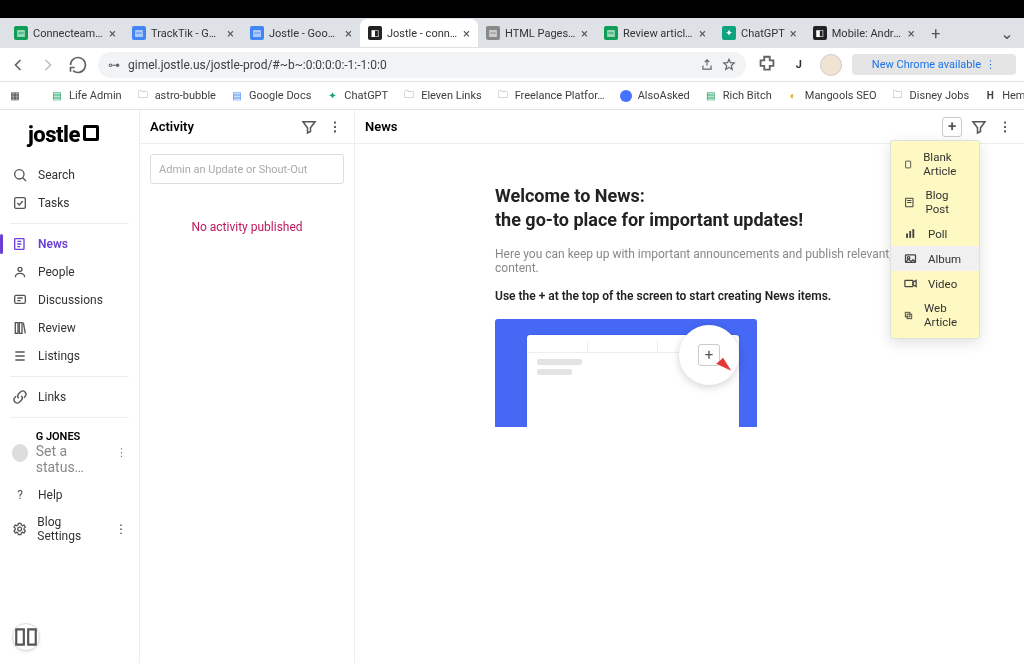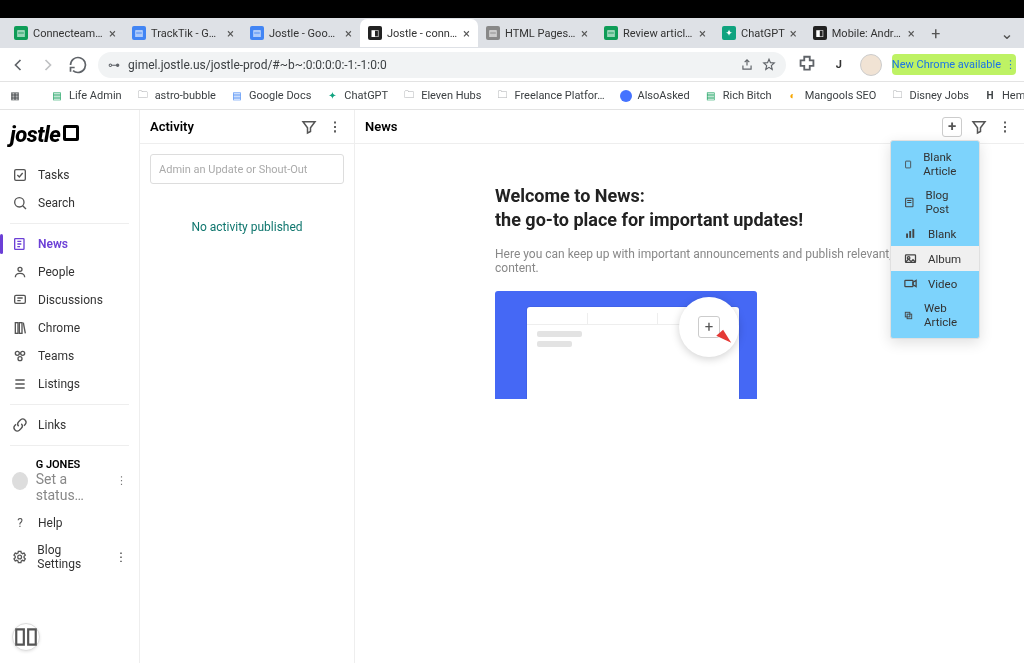--- a/index.html
+++ b/index.html
@@ -20,77 +20,77 @@
 .tabstrip .dd { width: 22px; text-align: center; color: #555; }
 
 
 .addrrow { height: 34px; background: #fff; border-bottom: 1px solid #e3e3e3; display: flex; align-items: center; padding: 0 8px; gap: 10px; }
 .navbtn { width: 20px; height: 20px; display: flex; align-items: center; justify-content: center; color: #5f6368; cursor: pointer; }
 .addrbar { flex: 1; height: 26px; background: #f1f3f4; border-radius: 13px; display: flex; align-items: center; padding: 0 10px; gap: 8px; font-size: 12px; color: #3c4043; }
 .addrbar .urlicon { color: #5f6368; font-size: 12px; }
 .addrbar .urltext { flex: 1; white-space: nowrap; overflow: hidden; }
 .addrright { display: flex; align-items: center; gap: 10px; }
 .iconbtn { width: 22px; height: 22px; display: flex; align-items: center; justify-content: center; color: #5f6368; cursor: pointer; }
-.chrome-pill { background: #bef264; color: #1a73e8; font-size: 11px; padding: 4px 0; border-radius: 4px; display: flex; align-items: center; gap: 4px; cursor: pointer; }
+.chrome-pill { background: #e5e5e5; color: #1a73e8; font-size: 11px; padding: 4px 20px; border-radius: 4px; display: flex; align-items: center; gap: 4px; cursor: pointer; }
 .avatar-small { width: 22px; height: 22px; border-radius: 50%; background: #f1e3d4; border: 1px solid #ccc; }
 
 
 .bmbar { height: 28px; background: #fff; border-bottom: 1px solid #e3e3e3; display: flex; align-items: center; padding: 0 8px; gap: 14px; font-size: 11px; color: #3c4043; }
 .bm { display: flex; align-items: center; gap: 5px; cursor: pointer; white-space: nowrap; }
 .bm .bicon { width: 14px; height: 14px; display: flex; align-items: center; justify-content: center; font-size: 10px; }
 .bmbar .bmspacer { flex: 1; }
 
 
 .app { flex: 1; display: flex; overflow: hidden; background: #fff; }
 
 
 .sidebar { width: 140px; border-right: 1px solid #eee; display: flex; flex-direction: column; padding-top: 8px; position: relative; }
-.logo { font-size: 22px; font-weight: 800; padding: 4px 14px 14px 10px; letter-spacing: -0.5px; display:flex; align-items:center; font-style: italic;}
+.logo { font-size: 22px; font-weight: 800; padding: 4px 14px 14px 28px; letter-spacing: -0.5px; display:flex; align-items:center; }
 .logo .sq { width: 16px; height: 16px; border: 3px solid #000; margin-left: 3px; border-radius: 2px; transform: translateY(-2px); }
 .navitem { display: flex; align-items: center; gap: 10px; padding: 6px 12px; font-size: 12px; color: #333; cursor: pointer; position: relative; }
 .navitem.active { color: #6b3fd6; font-weight: 600; }
 .navitem.active::before { content: ""; position: absolute; left: 0; top: 4px; bottom: 4px; width: 3px; background: #6b3fd6; border-radius: 2px; }
 .navitem .nicon { width: 16px; height: 16px; display: flex; align-items: center; justify-content: center; color: #555; }
 .navitem.active .nicon { color: #6b3fd6; }
 .navdivider { height: 1px; background: #eee; margin: 6px 10px; }
 .userrow { display: flex; align-items: center; padding: 6px 12px; gap: 8px; font-size: 11px; cursor: pointer; }
 .userrow .uicon { width: 18px; height: 18px; border-radius: 50%; background: #ddd; }
 .userrow .uname { font-weight: 600; font-size: 11px; }
 .userrow .ustatus { font-size: 14px; color: #888; }
 .userrow .umore { margin-left: auto; color: #777; }
 .readerbtn { position: absolute; bottom: 12px; left: 12px; width: 28px; height: 28px; border-radius: 50%; background: #fff; border: 1px solid #ddd; display: flex; align-items: center; justify-content: center; box-shadow: 0 1px 3px rgba(0,0,0,.1); cursor: pointer; }
 
 
 .activitycol { width: 215px; border-right: 1px solid #eee; display: flex; flex-direction: column; }
 .colheader { height: 34px; border-bottom: 1px solid #eee; display: flex; align-items: center; padding: 0 10px; font-size: 13px; font-weight: 600; gap: 8px; }
 .colheader .chspacer { flex: 1; }
 .colheader .chicon { width: 18px; height: 18px; display: flex; align-items: center; justify-content: center; color: #555; cursor: pointer; }
 .shoutbox { margin: 10px; height: 30px; border: 1px solid #ddd; border-radius: 3px; display: flex; align-items: center; padding: 0 8px; font-size: 11px; color: #aaa; cursor: text; }
-.noactivity { text-align: center; font-size: 12px; color: #0f766e; margin-top: 26px; }
+.noactivity { text-align: center; font-size: 12px; color: #be185d; margin-top: 26px; }
 
 
 .maincol { flex: 1; display: flex; flex-direction: column; position: relative; }
 .maincontent { flex: 1; padding: 40px 40px 0 140px; overflow: hidden; }
 .welcome-h1 { font-size: 18px; font-weight: 700; color: #222; line-height: 1.35; }
 .welcome-sub { font-size: 12px; color: #888; margin-top: 14px; }
 .welcome-bold { font-size: 12px; font-weight: 600; color: #222; margin-top: 14px; }
 
 
 .illus { margin-top: 16px; width: 262px; height: 108px; background: #4568f5; border-radius: 3px 3px 0 0; position: relative; overflow: hidden; }
 .illus .paper { position: absolute; top: 16px; left: 32px; right: 18px; bottom: 0; background: #fff; border-radius: 3px 3px 0 0; box-shadow: 0 0 0 1px rgba(0,0,0,.05); }
 .illus .row1 { position: absolute; top: 6px; left: 0; right: 0; height: 12px; border-bottom: 1px solid #eee; }
 .illus .seg { position: absolute; top: 0; bottom: 0; border-right: 1px solid #eee; }
 .illus .bar { position: absolute; top: 24px; left: 10px; width: 45px; height: 6px; background: #e3e3e3; border-radius: 2px; }
 .illus .bar2 { top: 34px; width: 35px; }
 .illus .circle { position: absolute; top: 6px; right: 18px; width: 60px; height: 60px; background: #fff; border-radius: 50%; box-shadow: 0 2px 8px rgba(0,0,0,.18); display: flex; align-items: center; justify-content: center; }
 .illus .plusbox { width: 22px; height: 22px; border: 1px solid #ccc; border-radius: 3px; display: flex; align-items: center; justify-content: center; font-size: 15px; color: #555; }
 .illus .cursor { position: absolute; width: 0; height: 0; border-left: 7px solid transparent; border-right: 2px solid transparent; border-top: 15px solid #e53935; transform: rotate(-40deg); right: 28px; top: 40px; }
 
 
-.dropdown { position: absolute; top: 30px; right: 44px; width: 90px; background: #7dd3fc; border: 1px solid #e0e0e0; border-radius: 3px; box-shadow: 0 4px 14px rgba(0,0,0,.12); padding: 4px 0; }
+.dropdown { position: absolute; top: 30px; right: 44px; width: 90px; background: #fef9c3; border: 1px solid #e0e0e0; border-radius: 3px; box-shadow: 0 4px 14px rgba(0,0,0,.12); padding: 4px 0; }
 .dditem { display: flex; align-items: center; gap: 10px; padding: 5px 12px; font-size: 11.5px; color: #333; cursor: pointer; }
 .dditem.hover { background: #f0f0f0; }
 .dditem .ddicon { width: 15px; height: 15px; display: flex; align-items: center; justify-content: center; color: #444; }
 
 svg { width: 100%; height: 100%; }
 </style>
 </head>
 <body>
 
 <div class="topbar-black"></div>
@@ -216,21 +216,21 @@
       <div class="bm">
         <span class="bicon">
           <span style="color:#10a37f">✦</span>
         </span>
         <span>ChatGPT</span>
       </div>
       <div class="bm">
         <span class="bicon">
           <span style="color:#5f6368">🗀</span>
         </span>
-        <span>Eleven Hubs</span>
+        <span>Eleven Links</span>
       </div>
       <div class="bm">
         <span class="bicon">
           <span style="color:#5f6368">🗀</span>
         </span>
         <span>Freelance Platfor…</span>
       </div>
       <div class="bm">
         <span class="bicon">
           <span style="width:12px;height:12px;border-radius:50%;background:#4573ff;display:inline-block"></span>
@@ -270,34 +270,34 @@
 
   <div class="sidebar">
     <div class="logo">
         <span>jostle</span>
         <span class="sq"></span>
       </div>
     <div id="nav-mount">
         <div class="navitem">
           <span class="nicon">
             <svg viewBox="0 0 24 24" fill="none" stroke="currentColor" stroke-width="2">
+              <circle cx="11" cy="11" r="7"></circle>
+              <path d="M21 21l-5-5"></path>
+            </svg>
+          </span>
+          <span>Search</span>
+        </div>
+        <div class="navitem">
+          <span class="nicon">
+            <svg viewBox="0 0 24 24" fill="none" stroke="currentColor" stroke-width="2">
               <rect x="4" y="4" width="16" height="16" rx="2"></rect>
               <path d="M8 12l3 3 5-6"></path>
             </svg>
           </span>
           <span>Tasks</span>
-        </div>
-        <div class="navitem">
-          <span class="nicon">
-            <svg viewBox="0 0 24 24" fill="none" stroke="currentColor" stroke-width="2">
-              <circle cx="11" cy="11" r="7"></circle>
-              <path d="M21 21l-5-5"></path>
-            </svg>
-          </span>
-          <span>Search</span>
         </div>
         <div class="navdivider"></div>
         <div class="navitem active">
           <span class="nicon">
             <svg viewBox="0 0 24 24" fill="none" stroke="currentColor" stroke-width="2">
               <rect x="4" y="4" width="14" height="16" rx="1"></rect>
               <path d="M8 8h6M8 12h6M8 16h4"></path>
             </svg>
           </span>
           <span>News</span>
@@ -321,31 +321,21 @@
           <span>Discussions</span>
         </div>
         <div class="navitem">
           <span class="nicon">
             <svg viewBox="0 0 24 24" fill="none" stroke="currentColor" stroke-width="2">
               <rect x="5" y="4" width="4" height="16"></rect>
               <rect x="11" y="4" width="4" height="16"></rect>
               <path d="M17 4l3 16"></path>
             </svg>
           </span>
-          <span>Chrome</span>
-        </div>
-        <div class="navitem">
-          <span class="nicon">
-            <svg viewBox="0 0 24 24" fill="none" stroke="currentColor" stroke-width="2">
-              <circle cx="8" cy="8" r="3"></circle>
-              <circle cx="16" cy="8" r="3"></circle>
-              <circle cx="12" cy="16" r="3"></circle>
-            </svg>
-          </span>
-          <span>Teams</span>
+          <span>Review</span>
         </div>
         <div class="navitem">
           <span class="nicon">
             <svg viewBox="0 0 24 24" fill="none" stroke="currentColor" stroke-width="2">
               <path d="M5 6h14M5 12h14M5 18h14"></path>
             </svg>
           </span>
           <span>Listings</span>
         </div>
         <div class="navdivider"></div>
@@ -416,20 +406,21 @@
           </svg>
         </span>
       <span class="chicon">⋮</span>
     </div>
     <div class="maincontent">
       <div class="welcome-h1">
         <div>Welcome to News:</div>
         <div>the go-to place for important updates!</div>
       </div>
       <div class="welcome-sub">Here you can keep up with important announcements and publish relevant, targeted content.</div>
+      <div class="welcome-bold">Use the + at the top of the screen to start creating News items.</div>
       <div class="illus">
         <div class="paper">
           <div class="row1">
             <div class="seg" style="left:60px"></div>
             <div class="seg" style="left:130px"></div>
             <div class="seg" style="left:175px"></div>
             <div class="seg" style="left:190px"></div>
           </div>
           <div class="bar"></div>
           <div class="bar bar2"></div>
@@ -461,21 +452,21 @@
             <span>Blog Post</span>
           </div>
           <div class="dditem">
             <span class="ddicon">
               <svg viewBox="0 0 24 24" fill="currentColor">
                 <rect x="5" y="12" width="3" height="7"></rect>
                 <rect x="10" y="8" width="3" height="11"></rect>
                 <rect x="15" y="5" width="3" height="14"></rect>
               </svg>
             </span>
-            <span>Blank</span>
+            <span>Poll</span>
           </div>
           <div class="dditem hover">
             <span class="ddicon">
               <svg viewBox="0 0 24 24" fill="none" stroke="currentColor" stroke-width="2">
                 <rect x="4" y="6" width="16" height="12" rx="1"></rect>
                 <circle cx="9" cy="11" r="2"></circle>
                 <path d="M4 18l5-5 4 4 3-3 4 4"></path>
               </svg>
             </span>
             <span>Album</span>

